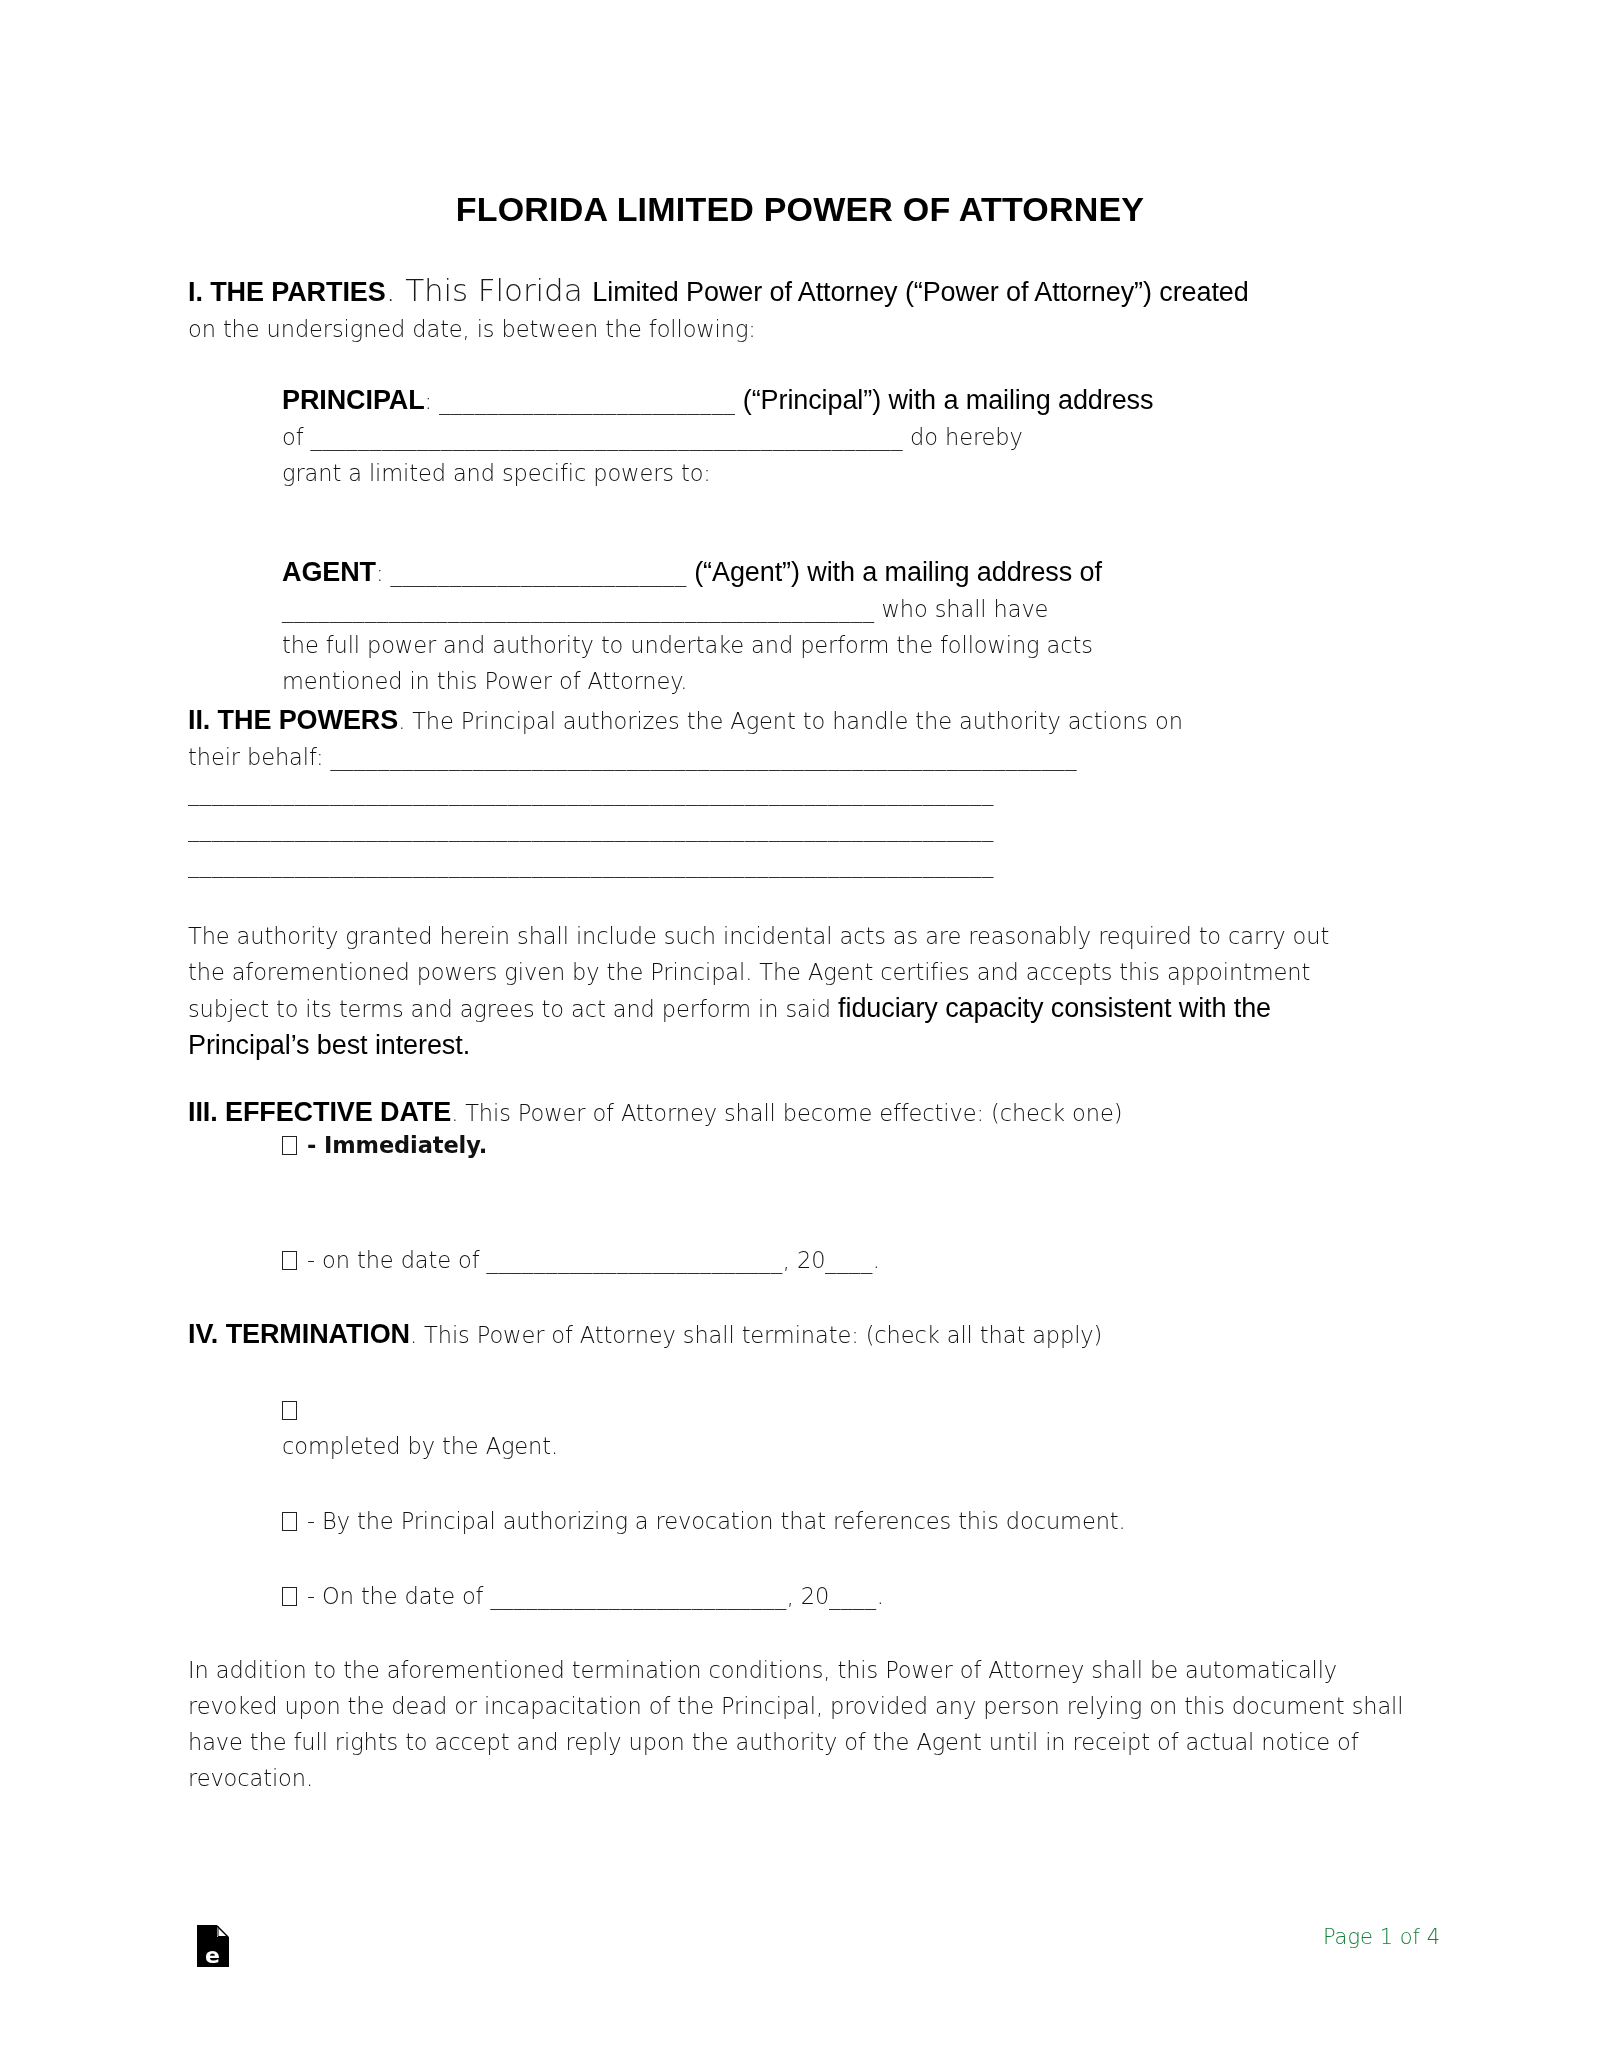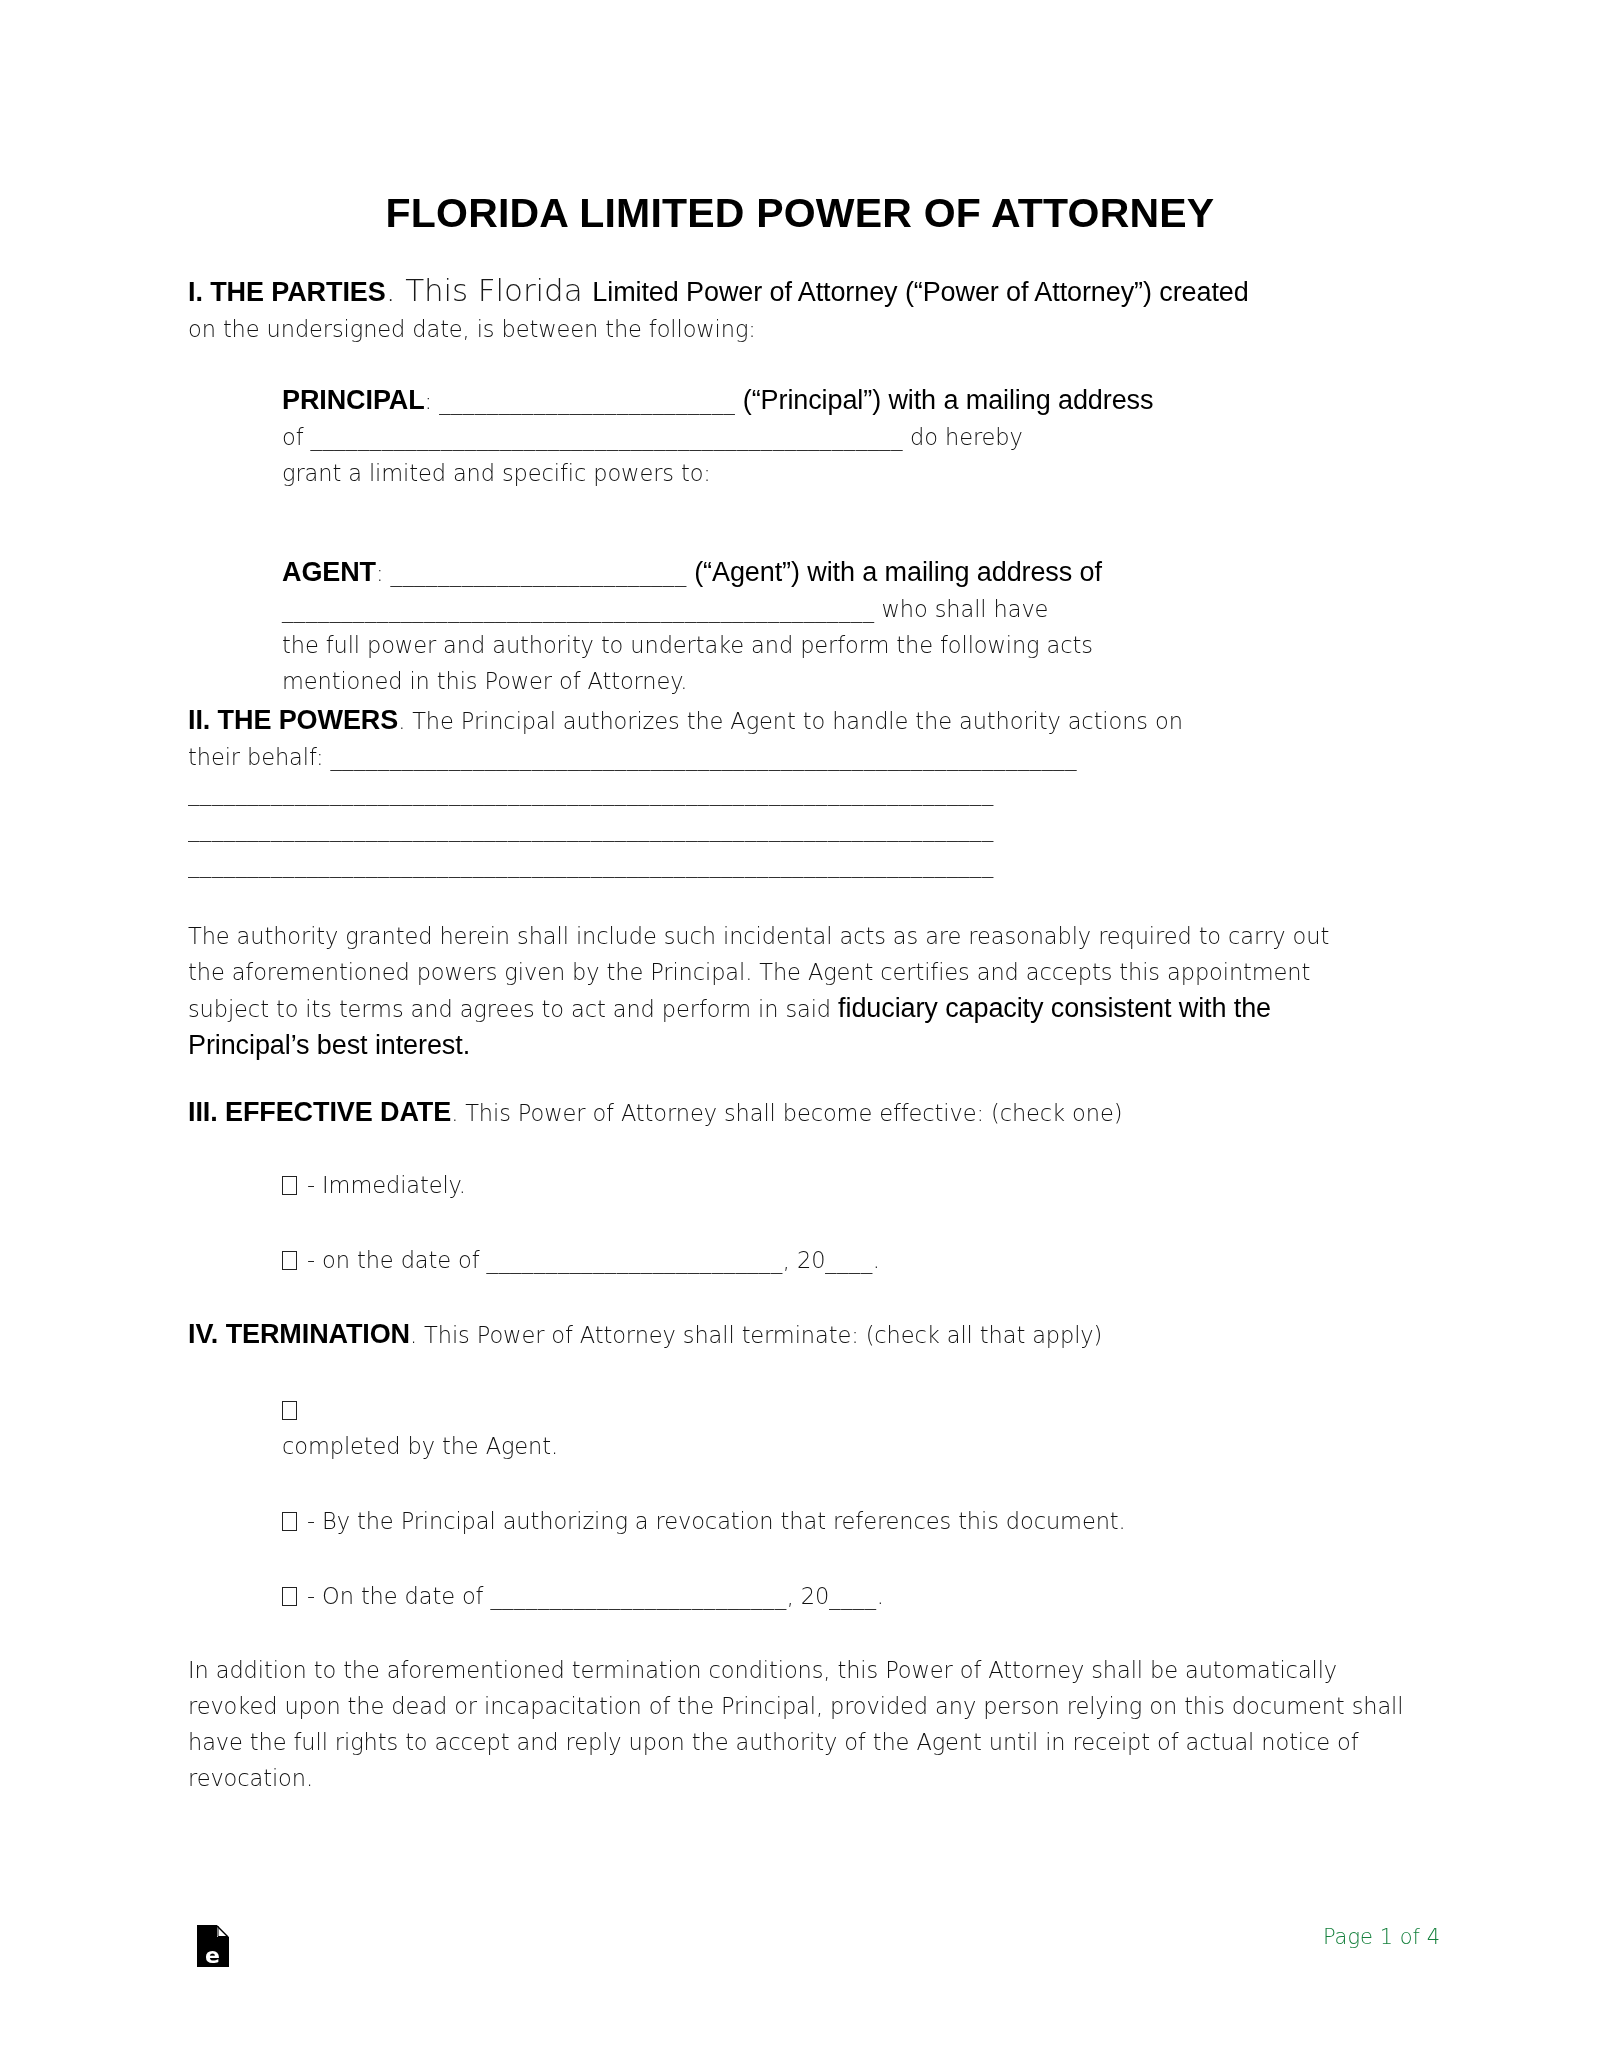--- a/index.html
+++ b/index.html
@@ -22,21 +22,21 @@
       height: 2070px;
     }
     .title {
       position: absolute;
       top: 190px;
       left: 0;
       width: 1600px;
       text-align: center;
       font-family: "Liberation Sans", sans-serif;
       font-weight: bold;
-      font-size: 41px;
+      font-size: 34px;
       letter-spacing: 0.2px;
       margin: 0;
     }
     .para {
       position: absolute;
       left: 188px;
       width: 1250px;
       font-family: "DejaVu Sans", sans-serif;
       font-weight: 200;
       font-size: 22.5px;
@@ -138,21 +138,21 @@
     <span class="blank-line">____________________________________________________________________</span>
   </div>
 
   <p class="para" style="top:918px; width:1150px;">
     <span>The authority granted herein shall include such incidental acts as are reasonably required to carry out the aforementioned powers given by the Principal. The Agent certifies and accepts this appointment subject to its terms and agrees to act and perform in said </span><span class="sans-big">fiduciary capacity consistent with the Principal’s best interest.</span>
   </p>
 
   <p class="para" style="top:1094px;">
     <span class="head">III. EFFECTIVE DATE</span><span>. This Power of Attorney shall become effective: (check one)</span>
   </p>
-  <p class="para indent" style="top:1167px;">
+  <p class="para indent" style="top:1127px;font-weight:bold;">
     <span class="checkbox"></span><span>- Immediately.</span>
   </p>
   <p class="para indent" style="top:1242px;">
     <span class="checkbox"></span><span>- on the date of </span><span class="blank">_________________________</span><span>, 20</span><span class="blank">____</span><span>.</span>
   </p>
 
   <p class="para" style="top:1316px;">
     <span class="head">IV. TERMINATION</span><span>. This Power of Attorney shall terminate: (check all that apply)</span>
   </p>
   <p class="para indent" style="top:1392px;">

